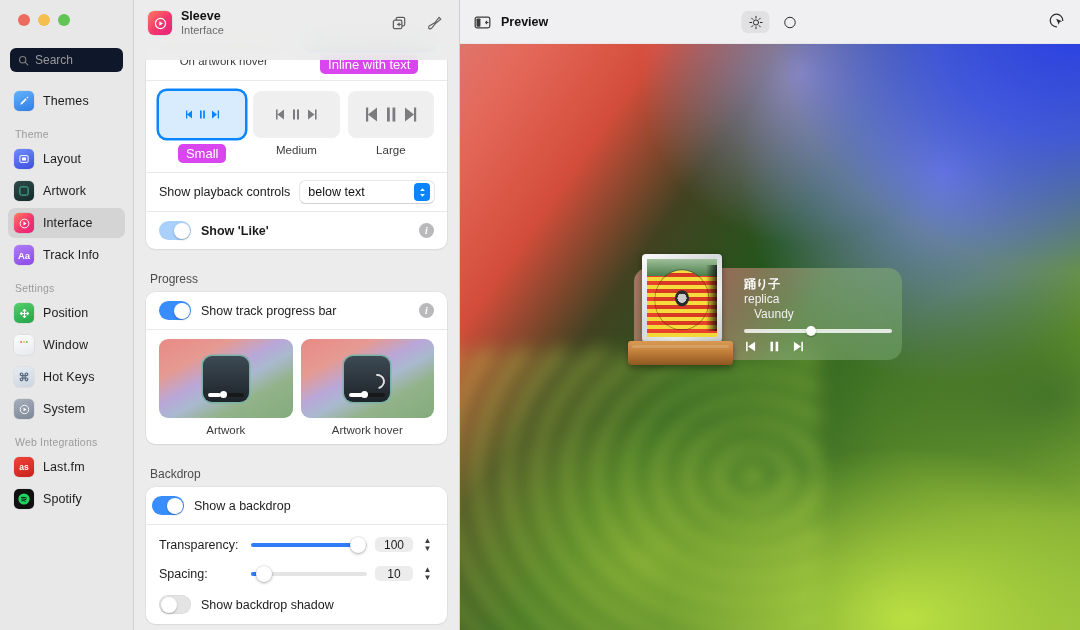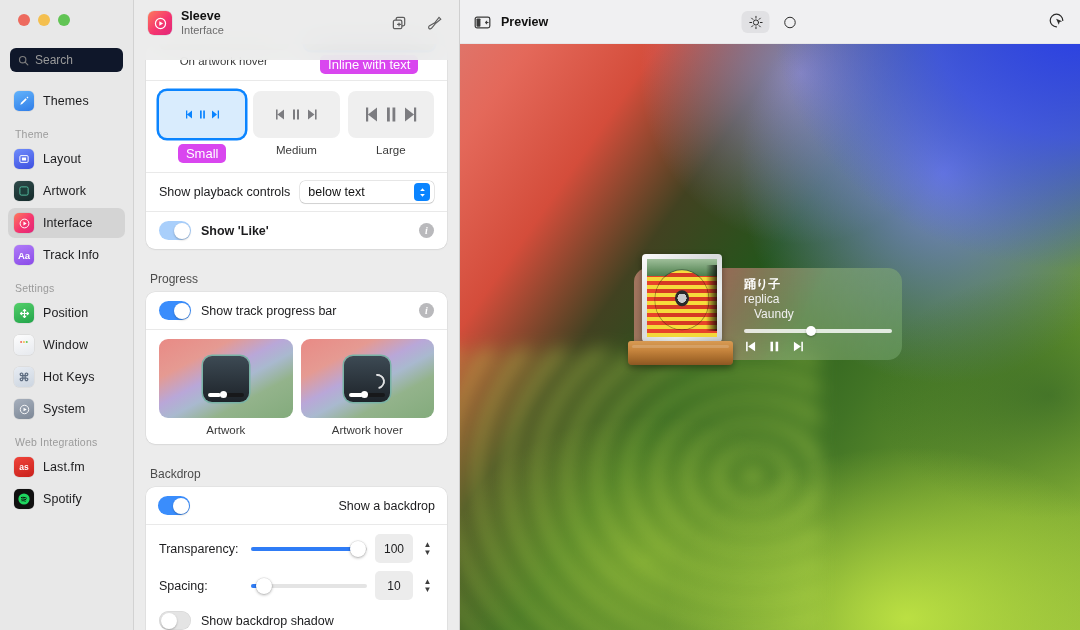--- a/index.html
+++ b/index.html
@@ -194,21 +194,21 @@
   .slider-row .cap { font-size: 12.5px; color: #1c1c1e; width: 84px; }
   .track {
     flex: 1; height: 4px; border-radius: 2px; background: #e4e4e4; position: relative;
   }
   .track .filled { position: absolute; left: 0; top: 0; bottom: 0; border-radius: 2px; background: #2f7cf6; }
   .track .thumb {
     position: absolute; top: -6px; width: 16px; height: 16px; border-radius: 50%;
     background: #fff; box-shadow: 0 0 0 .5px rgba(0,0,0,.1), 0 1px 3px rgba(0,0,0,.3);
   }
   .numbox {
-    width: 38px; height: 29px; background: #ececec; border-radius: 5px;
+    width: 38px; height: 15px; background: #ececec; border-radius: 5px;
     font-size: 12px; color: #1c1c1e; display: flex; align-items: center; justify-content: center;
   }
   .stepper {
     width: 13px; height: 21px; display: flex; flex-direction: column;
     align-items: center; justify-content: center; color: #3d3d3d; gap: 1px;
   }
   .stepper span { font-size: 8px; line-height: 7px; }
 
   
   .preview { flex: 1; height: 630px; position: relative; overflow: hidden; background:#000; }
@@ -591,21 +591,21 @@
                 </div>
               </div>
             </div>
             <div class="opt-label">Artwork hover</div>
           </div>
         </div>
       </div>
 
       <div class="sec-title">Backdrop</div>
       <div class="card">
-        <div class="card-row row-flex" style="padding:9px 12px;justify-content:space-between;">
+        <div class="card-row row-flex" style="padding:9px 6px;">
           <div class="toggle on">
               <div class="knob"></div>
             </div>
           <span class="lbl" style="margin-left:10px;">Show a backdrop</span>
         </div>
         <div class="divider" style="margin-left:0;"></div>
 
         <div class="slider-row" style="padding-top:9px;">
           <span class="cap">Transparency:</span>
           <div class="track">

